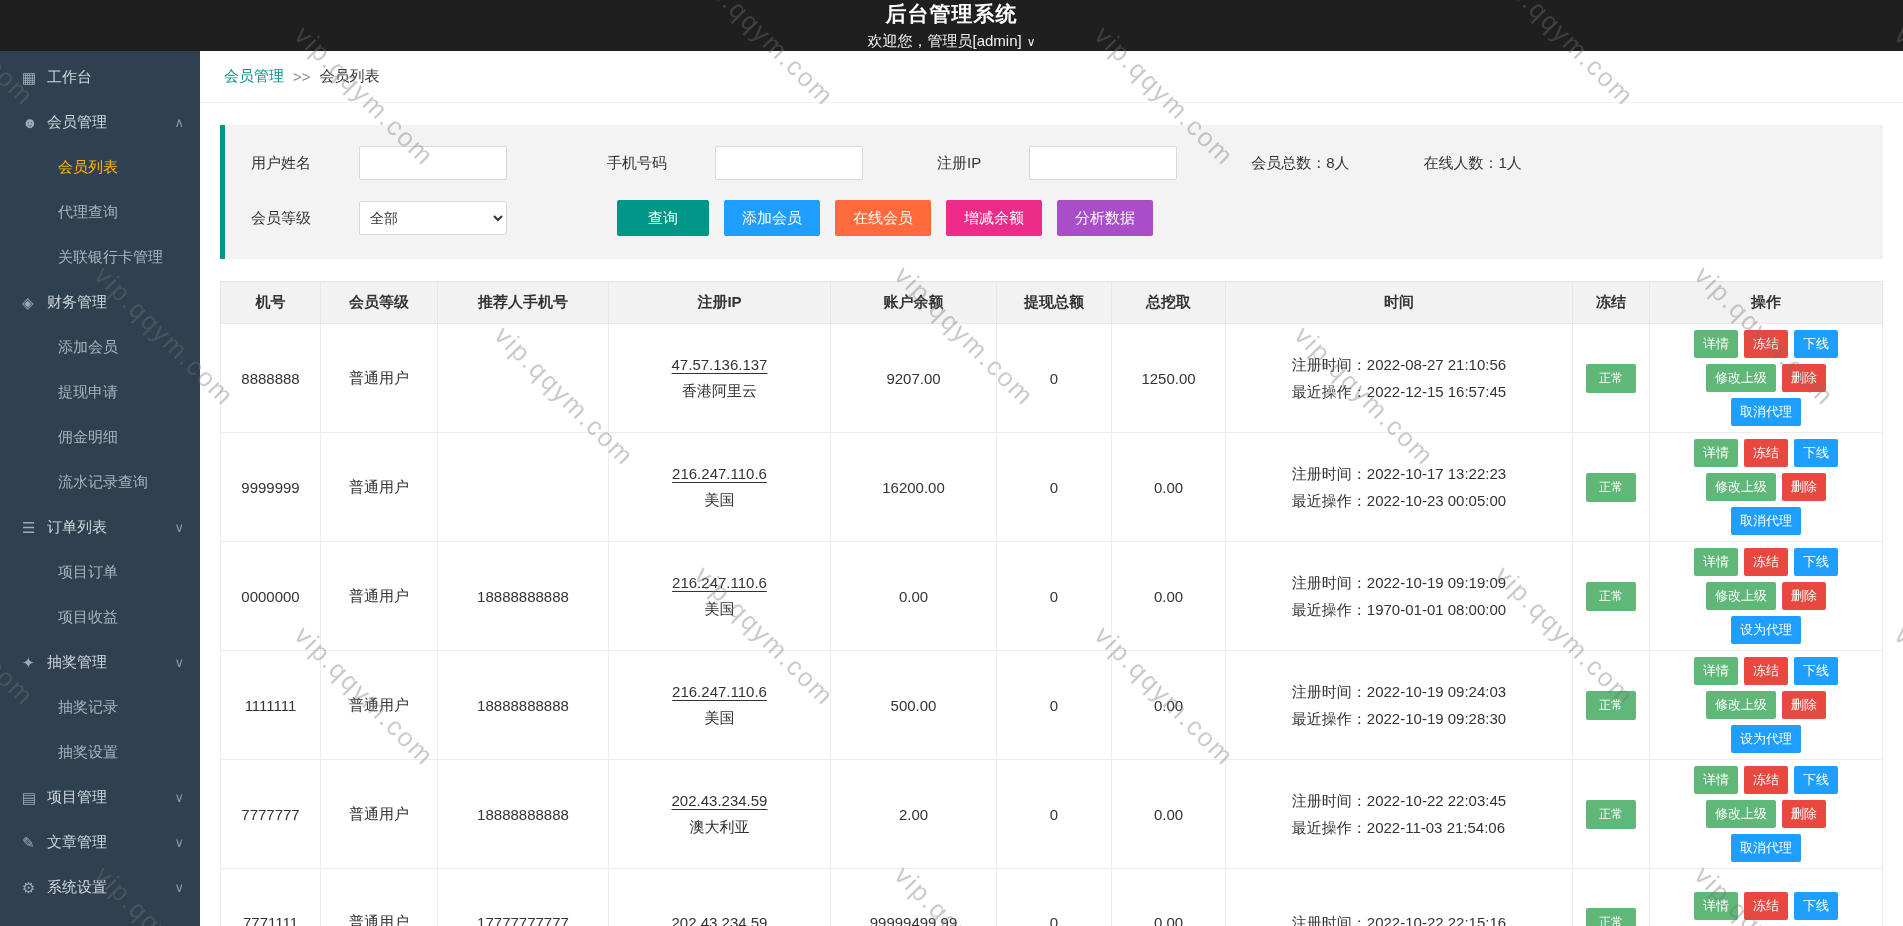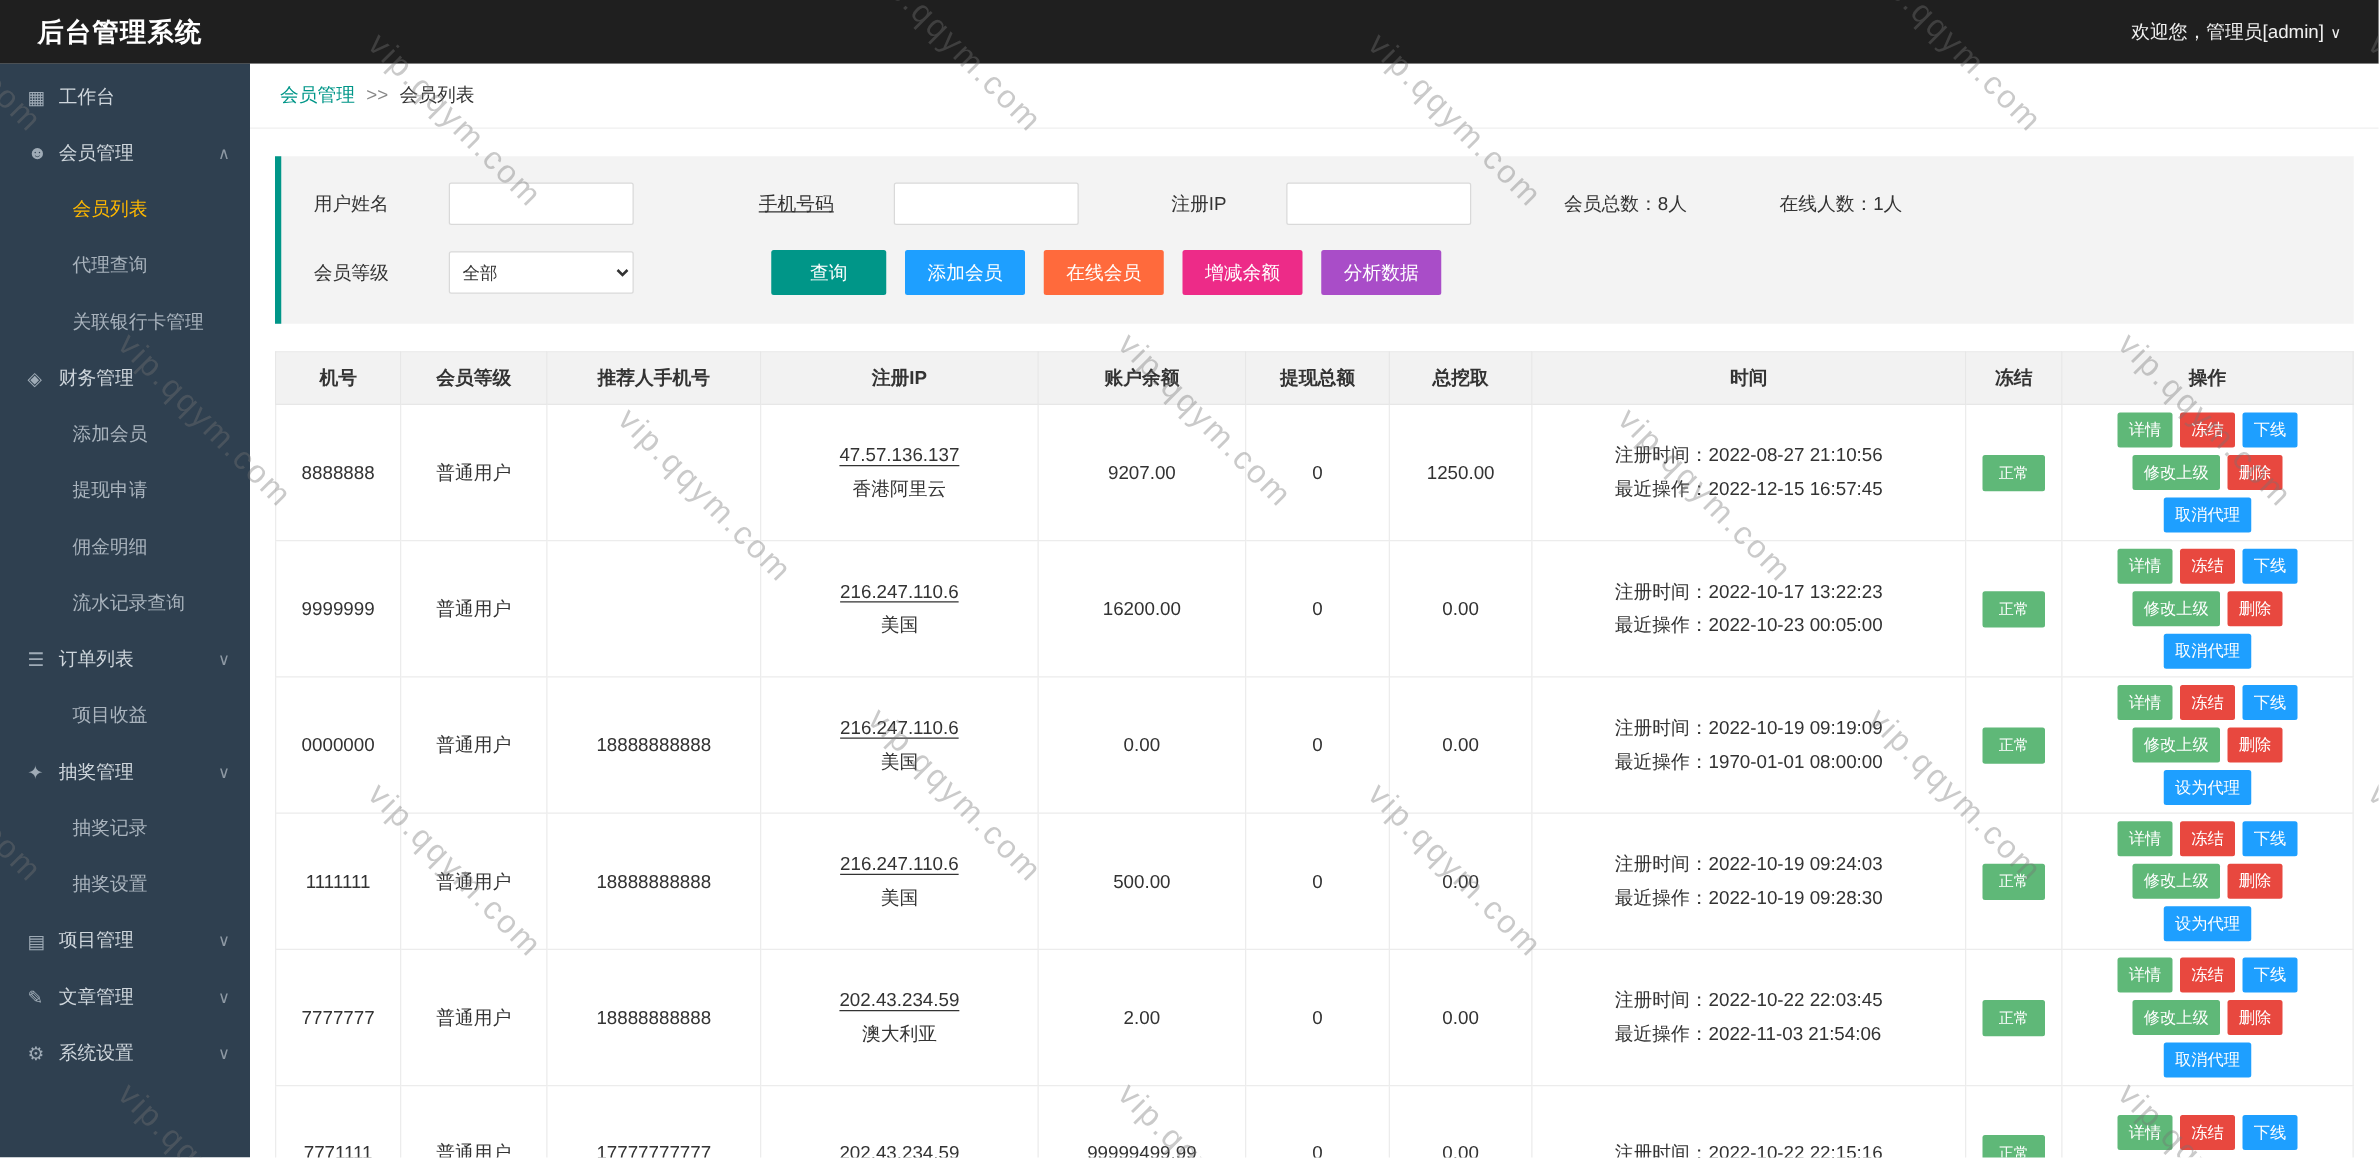--- a/index.html
+++ b/index.html
@@ -1,21 +1,21 @@
 <!DOCTYPE html>
 <html><head>
 <meta charset="utf-8">
 <style>
   * { margin:0; padding:0; box-sizing:border-box; }
   html,body { width:1903px; height:926px; overflow:hidden; background:#fff;
     font-family:"Liberation Sans","DejaVu Sans",sans-serif; position:relative; }
 
   
   .header { height:51px; background:#1f1f1f; display:flex; align-items:center;
-    justify-content:space-between; padding:0 30px; }
+    justify-content:space-between; padding:0 30px;flex-direction:column; }
   .header-title { color:#fff; font-size:21px; font-weight:bold; letter-spacing:1px; }
   .header-user { color:#f1f1f1; font-size:15px; display:flex; align-items:center; gap:5px; cursor:pointer; }
   .caret { font-size:12px; }
 
   .layout { display:flex; height:875px; }
 
   
   .sidebar { width:200px; background:#2f4050; flex-shrink:0; padding-top:4px; overflow:hidden; }
   .side-item { height:45px; display:flex; align-items:center; padding:0 16px 0 22px;
     font-size:15px; color:#cfd6dc; cursor:pointer; white-space:nowrap; }
@@ -30,21 +30,21 @@
   .crumb-link { color:#009688; cursor:pointer; }
   .sep { color:#888; }
   .crumb-cur { color:#333; }
   .content { padding:22px 20px 0; }
 
   
   .filter-panel { background:#f3f3f3; border-left:5px solid #009688; padding:21px 26px 23px; }
   .filter-row { display:flex; align-items:center;gap:36px; }
   .filter-row + .filter-row { margin-top:20px; }
   .f-label { font-size:15px; color:#333; margin-right:12px; white-space:nowrap; }
-  .ml-lg { margin-left:64px;text-decoration:underline; }
+  .ml-lg { margin-left:64px; }
   .ml-md { margin-left:38px; }
   .f-input { width:148px; height:34px; border:1px solid #d9d9d9; border-radius:2px;
     background:#fff; padding:0 9px; font-size:14px; color:#333; outline:none; }
   .f-select { width:148px; height:34px; border:1px solid #d9d9d9; border-radius:2px;
     background:#fff; font-size:14px; color:#333; padding:0 6px; outline:none; }
   .stats { font-size:15px; color:#333; margin-left:38px; white-space:nowrap;text-align:center; }
   .btns { margin-left:74px; display:flex; align-items:center; }
   .btn { height:36px; min-width:92px; padding:0 18px; margin-right:15px; border:none;
     border-radius:2px; color:#fff; font-size:15px; cursor:pointer; white-space:nowrap; }
 
@@ -114,20 +114,23 @@
         <div class="side-item level2">
           <span class="side-label">佣金明细</span>
         </div>
         <div class="side-item level2">
           <span class="side-label">流水记录查询</span>
         </div>
         <div class="side-item">
           <span class="glyph">☰</span>
           <span class="side-label">订单列表</span>
           <span class="chev">∨</span>
+        </div>
+        <div class="side-item level2">
+          <span class="side-label">项目订单</span>
         </div>
         <div class="side-item level2">
           <span class="side-label">项目收益</span>
         </div>
         <div class="side-item">
           <span class="glyph">✦</span>
           <span class="side-label">抽奖管理</span>
           <span class="chev">∨</span>
         </div>
         <div class="side-item level2">

